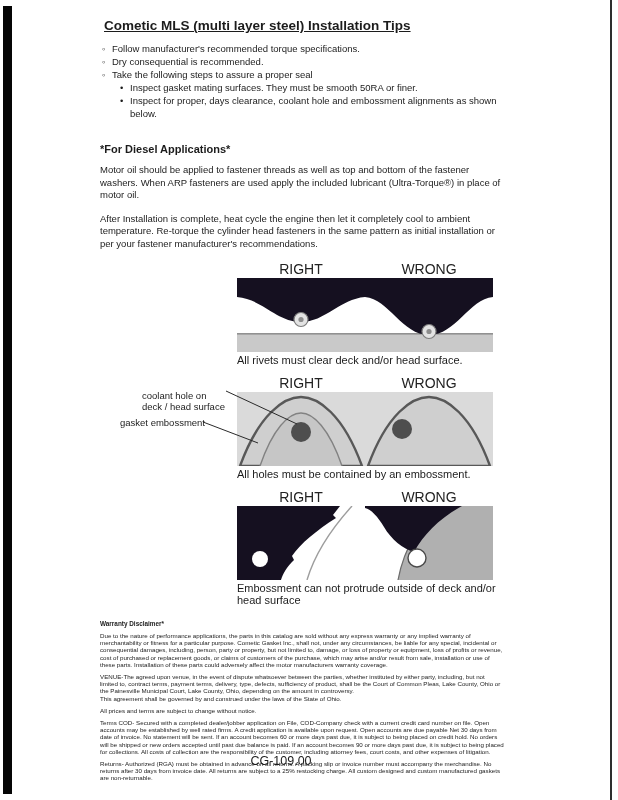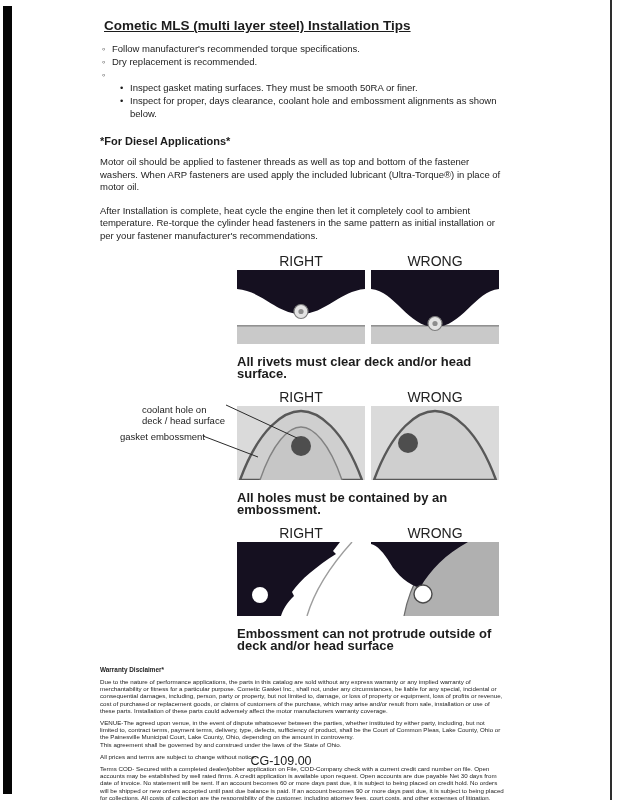--- a/index.html
+++ b/index.html
@@ -13,30 +13,30 @@
   .right-line{ position: absolute; left: 610px; top: 0; width: 2px; height: 800px; background: #2e2e2e; }
   .content   { position: absolute; left: 100px; top: 18px; width: 412px; }
 
   .title { font-size: 13.5px; font-weight: bold; text-decoration: underline; margin: 0 0 9px 4px; }
 
   .bullet { display: flex; font-size: 9.5px; line-height: 13px; }
   .bullet .marker { flex: 0 0 10px; }
   .b-l1 { margin-left: 2px; }
   .b-l2 { margin-left: 20px; }
 
-  .diesel-heading { font-size: 11px; font-weight: bold; margin: 15px 0 9px 0; }
+  .diesel-heading { font-size: 11px; font-weight: bold; margin: 23px 0 9px 0; }
   .para { font-size: 9.5px; line-height: 12.5px; margin: 0 0 11px 0; width: 404px; }
 
   .diagrams { margin-top: 10px; }
   .diag-row { position: relative; margin-bottom: 9px; }
-  .diag-grid { display: flex; gap: 6px; margin-left: 137px; }
+  .diag-grid { display: flex; margin-left: 137px; }
   .diag-col { width: 128px; }
   .diag-header { text-align: center; font-size: 14px; line-height: 16px; height: 17px; color: #222; }
   .diag-col svg { display: block; width: 128px; height: 74px; }
-  .diag-caption { margin: 12px 0 0 137px; font-size: 13px; line-height: 12px; width: 262px; font-weight: bold; }
+  .diag-caption { margin: 2px 0 0 137px; font-size: 11px; line-height: 12px; width: 262px; }
 
   .row2-overlay { position: absolute; left: 0; top: 0; pointer-events: none; }
   .side-label { position: absolute; font-size: 9.5px; line-height: 11px; }
   .label-coolant { left: 42px; top: 15px; }
   .label-emboss { left: 20px; top: 42px; }
 
   .legal { margin-top: 14px; width: 404px; }
   .legal-heading { font-size: 6.4px; font-weight: bold; margin: 0 0 5px 0; }
   .legal p { font-size: 6.2px; line-height: 7.2px; margin: 0 0 5px 0; white-space: pre-line; }
 
@@ -52,24 +52,25 @@
 
   <h1 class="title">Cometic MLS (multi layer steel) Installation Tips</h1>
 
   <div>
     <div class="bullet b-l1">
       <span class="marker">◦</span>
       <span>Follow manufacturer's recommended torque specifications.</span>
     </div>
     <div class="bullet b-l1">
       <span class="marker">◦</span>
-      <span>Dry replacement is recommended.</span>
+      <span>Dry consequential is recommended.</span>
     </div>
     <div class="bullet b-l1">
       <span class="marker">◦</span>
+      <span>Take the following steps to assure a proper seal</span>
     </div>
     <div class="bullet b-l2">
       <span class="marker">•</span>
       <span>Inspect gasket mating surfaces.  They must be smooth 50RA or finer.</span>
     </div>
     <div class="bullet b-l2">
       <span class="marker">•</span>
       <span>Inspect for proper, days clearance, coolant hole and embossment alignments as shown below.</span>
     </div>
   </div>

